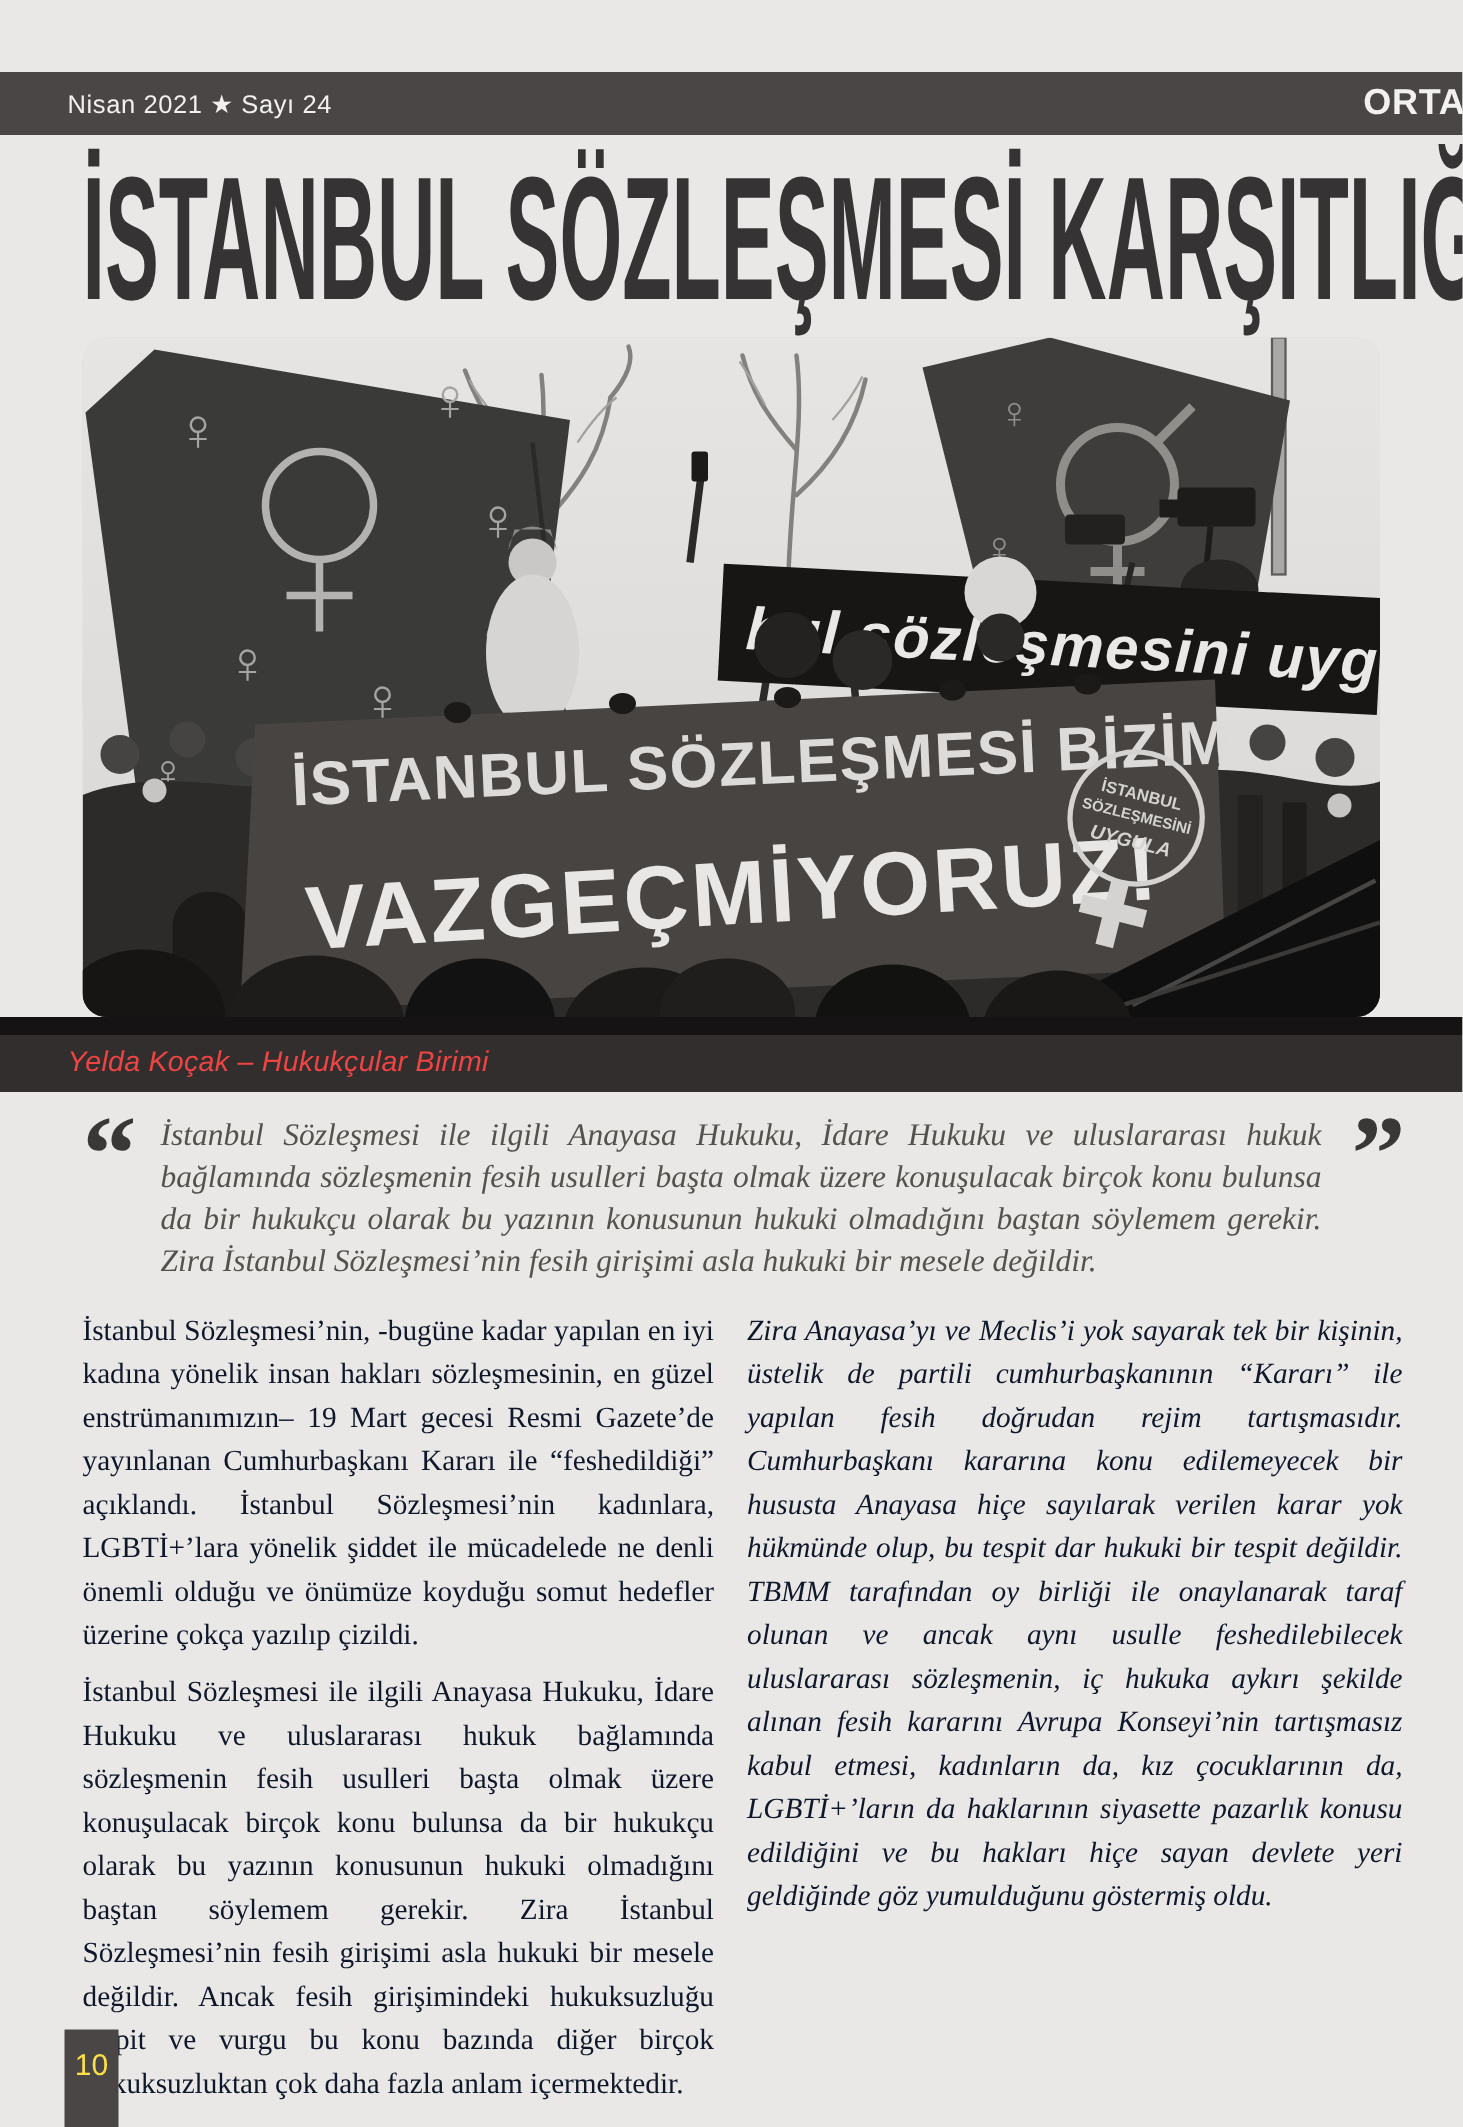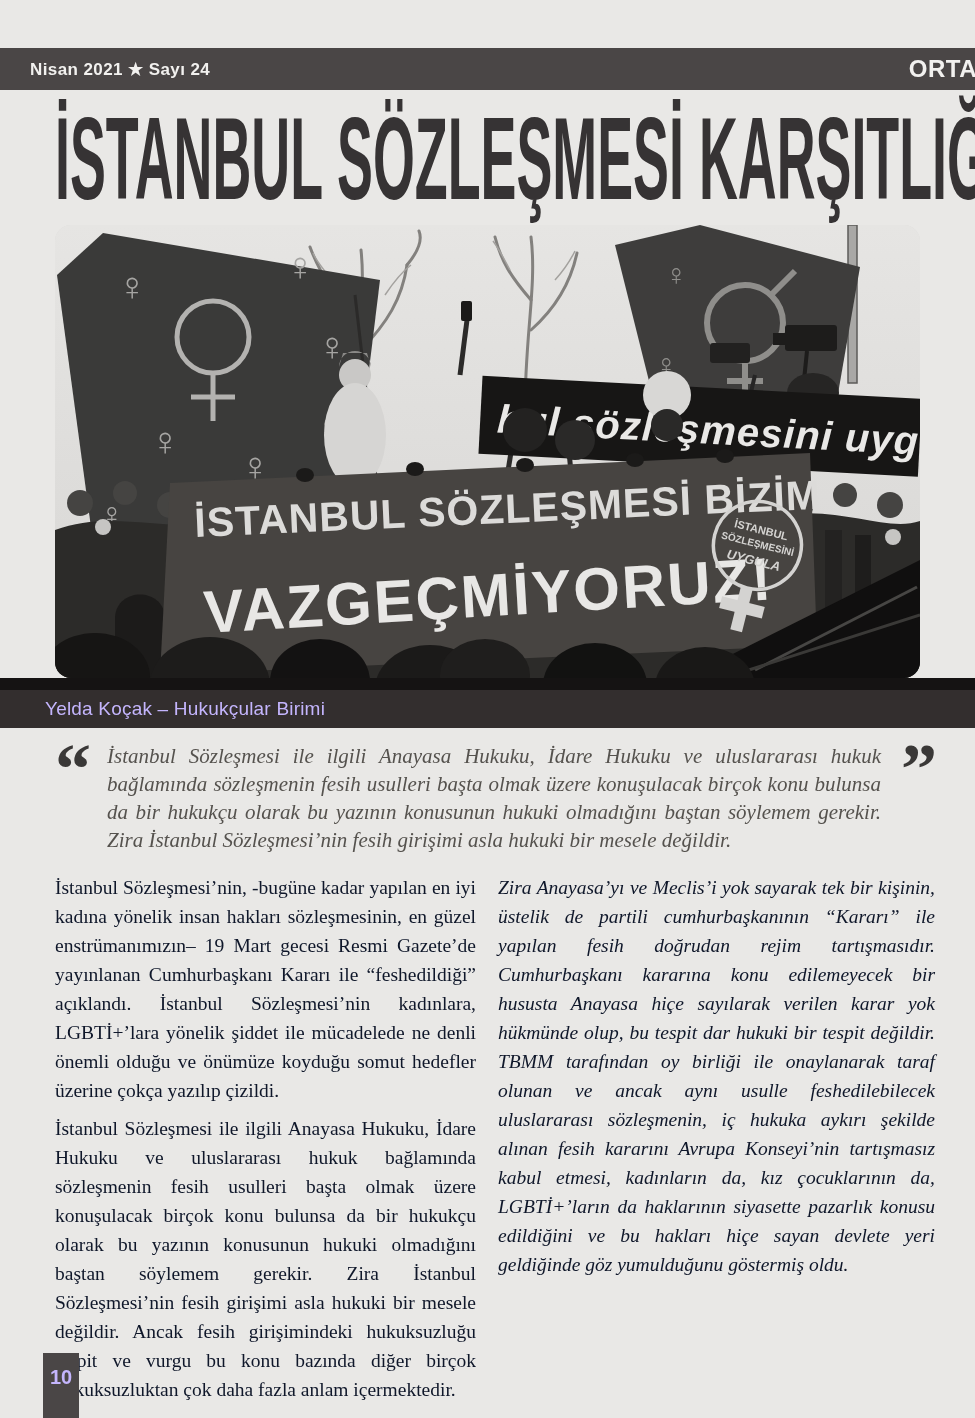--- a/index.html
+++ b/index.html
@@ -7,39 +7,39 @@
     width:975px;height:1418px;position:relative;overflow:hidden;
     background:#e9e8e6;
     font-family:"Liberation Sans",sans-serif;
   }
   
   .header-bar{
     position:absolute;left:0;top:48px;width:975px;height:42px;
     background:#4a4646;color:#f2f1ef;
     display:flex;align-items:center;justify-content:space-between;
   }
-  .header-issue{font-size:17px;font-weight:bold;letter-spacing:.4px;padding-left:30px;}
+  .header-issue{font-size:17px;font-weight:normal;letter-spacing:.4px;padding-left:45px;}
   .header-brand{font-size:24px;font-weight:bold;letter-spacing:.5px;padding-right:0;margin-right:-2px;}
   
   .headline-wrap{position:absolute;left:55px;top:100px;width:920px;height:120px;}
   .headline{
     display:inline-block;white-space:nowrap;
     font-size:117px;font-weight:bold;color:#363334;line-height:1;
     transform:scale(0.46,1);transform-origin:left top;letter-spacing:0;
   }
   
   .photo-frame{
     position:absolute;left:55px;top:225px;width:865px;height:453px;
     border-radius:16px;overflow:hidden;background:#dcdbd9;
   }
   
   .black-strip{position:absolute;left:0;top:678px;width:975px;height:12px;background:#151313;}
   .caption-bar{
     position:absolute;left:0;top:690px;width:975px;height:38px;
-    background:#332e2e;color:#c4b5fd;display:flex;align-items:center;
+    background:#332e2e;color:#ef4444;display:flex;align-items:center;font-style:italic;
   }
   .caption-text{font-size:19px;padding-left:45px;letter-spacing:.2px;}
   
   .quote-block{
     position:absolute;left:55px;top:742px;width:882px;
     display:flex;align-items:flex-start;
   }
   .quote-mark{
     font-family:"Liberation Serif",serif;font-weight:bold;color:#3a3837;
     font-size:72px;line-height:.75;flex:0 0 auto;
@@ -53,21 +53,21 @@
   
   .article{position:absolute;left:55px;top:873px;width:880px;}
   .col{position:absolute;top:0;font-family:"Liberation Serif",serif;
        font-size:19.5px;line-height:29px;color:#0f172a;text-align:justify;}
   .col-left{left:0;width:421px;}
   .col-right{left:443px;width:437px;font-style:italic;}
   .col p{margin:0 0 9px 0;}
   
   .page-number-box{
     position:absolute;left:43px;top:1353px;width:36px;height:65px;
-    background:#4a4646;color:#c4b5fd;font-size:20px;font-weight:bold;
+    background:#4a4646;color:#fde047;font-size:20px;font-weight:normal;
     display:flex;justify-content:center;padding-top:13px;box-sizing:border-box;
   }
   svg text{font-family:"Liberation Sans",sans-serif;}
 </style>
 </head>
 <body>
 
 <div class="header-bar">
   <span class="header-issue">Nisan 2021 ★ Sayı 24</span>
   <span class="header-brand">ORTA</span>

